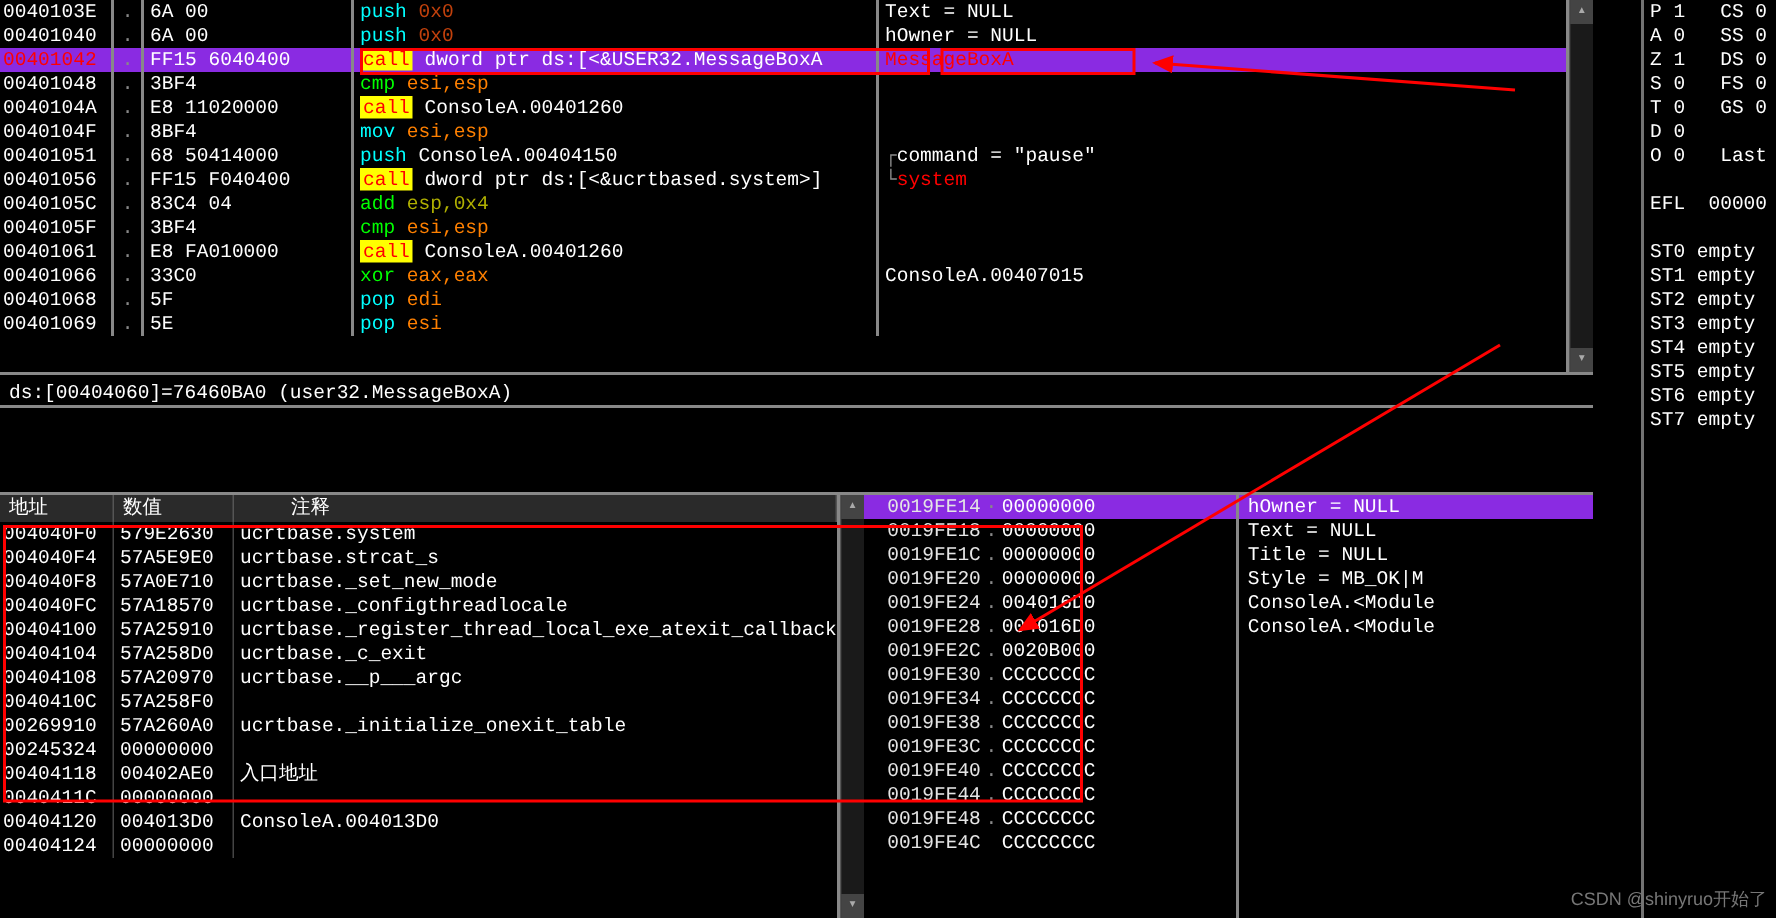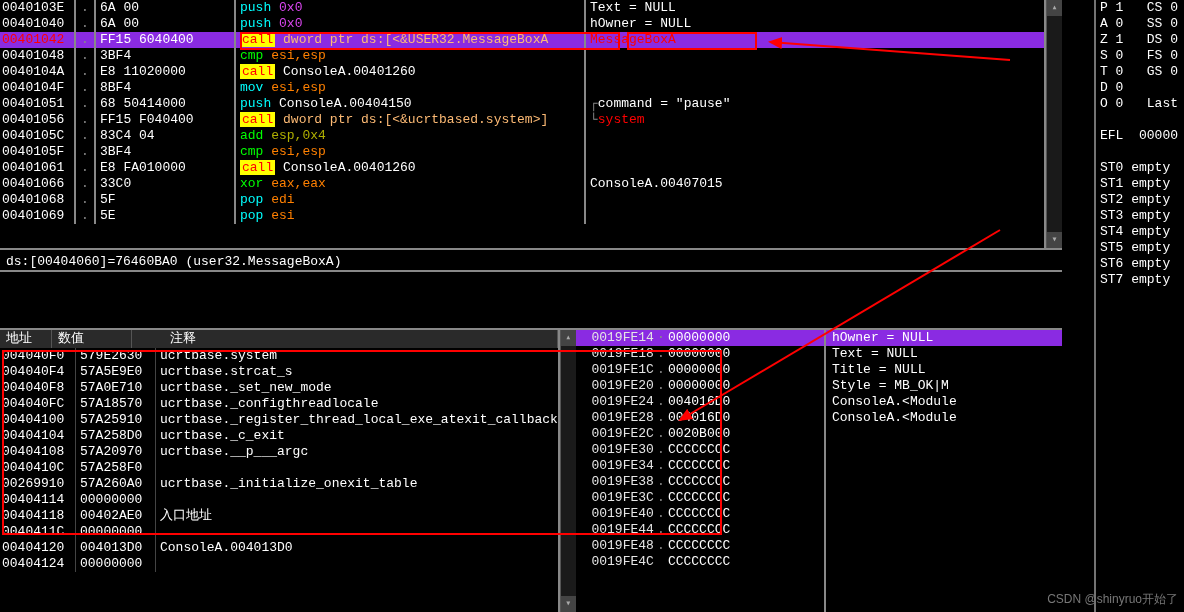--- a/index.html
+++ b/index.html
@@ -22,38 +22,38 @@
   .disasm-main { flex: 1; overflow: hidden; background:#000; border-right: 2px solid #888; }
   .disasm-row { display: flex; white-space: pre; height: 16px; line-height:16px; }
   .addr { width: 76px; color: #fff; border-right: 2px solid #888; padding-left:2px;}
   .addr.red { color: #f00; }
   .dot  { width: 20px; color:#888; text-align:center; border-right:2px solid #888;}
   .bytes{ width: 140px; color:#fff; border-right:2px solid #888; padding-left:4px;}
   .instr{ flex:1; padding-left:4px; position:relative; }
   .cmt  { width: 460px; color:#fff; border-left:2px solid #888; padding-left:4px; position:relative;}
   .cmt .red { color:#f00; }
   .hl-row { background:#8a2be2; }
-  .cyan{color:#00ffff;} .yellow{color:#d946ef;} .red{color:#ff0000;}
-  .green{color:#00ff00;} .mag{color:#fdba74;} .orange{color:#ff8000;}
+  .cyan{color:#00ffff;} .yellow{color:#c2410c;} .red{color:#ff0000;}
+  .green{color:#00ff00;} .mag{color:#ffffff;} .orange{color:#ff8000;}
   .white{color:#fff;} .gray{color:#888;} .dkyellow{color:#b0b000;}
   .call-hl{background:#ff0;color:#f00;padding:0 2px;}
 
   .scrollbar-v { width:16px; background:#2a2a2a; border-left:1px solid #555; display:flex; flex-direction:column; }
   .sb-btn{height:16px;background:#444;color:#aaa;text-align:center;font-size:10px;line-height:16px;}
   .sb-track{flex:1;background:#1a1a1a;}
 
   .info-line { height: 24px; background:#000; color:#fff; padding:4px 6px; border-top:2px solid #888; border-bottom:2px solid #888;}
   .middle-gap { height: 56px; background:#000; }
 
   
   .bottom { flex:1; display:flex; border-top:2px solid #888;}
   .dump { flex:1; display:flex; flex-direction:column; border-right:2px solid #888;}
   .dump-header{display:flex;background:#2a2a2a;color:#fff;height:18px;line-height:18px;}
   .dump-header span{border-right:1px solid #555;padding:0 6px;}
-  .dh-addr{width:52px;} .dh-val{width:80px;} .dh-cmt{flex:1;margin-left:32px;}
+  .dh-addr{width:76px;} .dh-val{width:80px;} .dh-cmt{flex:1;margin-left:32px;}
   .dump-rows{flex:1;overflow:hidden;background:#000;}
   .dump-row{display:flex;height:16px;line-height:16px;white-space:pre;}
   .daddr{width:76px;color:#fff;border-right:1px solid #444;padding-left:2px;}
   .dval{width:80px;color:#fff;border-right:1px solid #444;padding-left:4px;}
   .dcmt{flex:1;color:#fff;padding-left:4px;}
 
   .stack{width:250px;display:flex;border-right:2px solid #888;}
   .stack-rows{flex:1;background:#000;}
   .stack-row{display:flex;height:16px;line-height:16px;white-space:pre;}
   .saddr{width:78px;color:#e5e5e5;padding-left:4px;text-align:right;}
@@ -114,21 +114,21 @@
         <div class="dump-rows" id="dump-rows">
             <div class="dump-row"><span class="daddr">004040F0</span><span class="dval">579E2630</span><span class="dcmt">ucrtbase.system</span></div>
             <div class="dump-row"><span class="daddr">004040F4</span><span class="dval">57A5E9E0</span><span class="dcmt">ucrtbase.strcat_s</span></div>
             <div class="dump-row"><span class="daddr">004040F8</span><span class="dval">57A0E710</span><span class="dcmt">ucrtbase._set_new_mode</span></div>
             <div class="dump-row"><span class="daddr">004040FC</span><span class="dval">57A18570</span><span class="dcmt">ucrtbase._configthreadlocale</span></div>
             <div class="dump-row"><span class="daddr">00404100</span><span class="dval">57A25910</span><span class="dcmt">ucrtbase._register_thread_local_exe_atexit_callback</span></div>
             <div class="dump-row"><span class="daddr">00404104</span><span class="dval">57A258D0</span><span class="dcmt">ucrtbase._c_exit</span></div>
             <div class="dump-row"><span class="daddr">00404108</span><span class="dval">57A20970</span><span class="dcmt">ucrtbase.__p___argc</span></div>
             <div class="dump-row"><span class="daddr">0040410C</span><span class="dval">57A258F0</span></div>
             <div class="dump-row"><span class="daddr">00269910</span><span class="dval">57A260A0</span><span class="dcmt">ucrtbase._initialize_onexit_table</span></div>
-            <div class="dump-row"><span class="daddr">00404114</span><span class="dval">00000000</span><span class="dcmt"></span></div>
+            <div class="dump-row"><span class="daddr">00245324</span><span class="dval">00000000</span><span class="dcmt"></span></div>
             <div class="dump-row"><span class="daddr">00404118</span><span class="dval">00402AE0</span><span class="dcmt">入口地址</span></div>
             <div class="dump-row"><span class="daddr">0040411C</span><span class="dval">00000000</span><span class="dcmt"></span></div>
             <div class="dump-row"><span class="daddr">00404120</span><span class="dval">004013D0</span><span class="dcmt">ConsoleA.004013D0</span></div>
             <div class="dump-row"><span class="daddr">00404124</span><span class="dval">00000000</span><span class="dcmt"></span></div>
           </div>
       </div>
       <div class="scrollbar-v">
         <div class="sb-btn">▴</div>
         <div class="sb-track"></div>
         <div class="sb-btn">▾</div>

